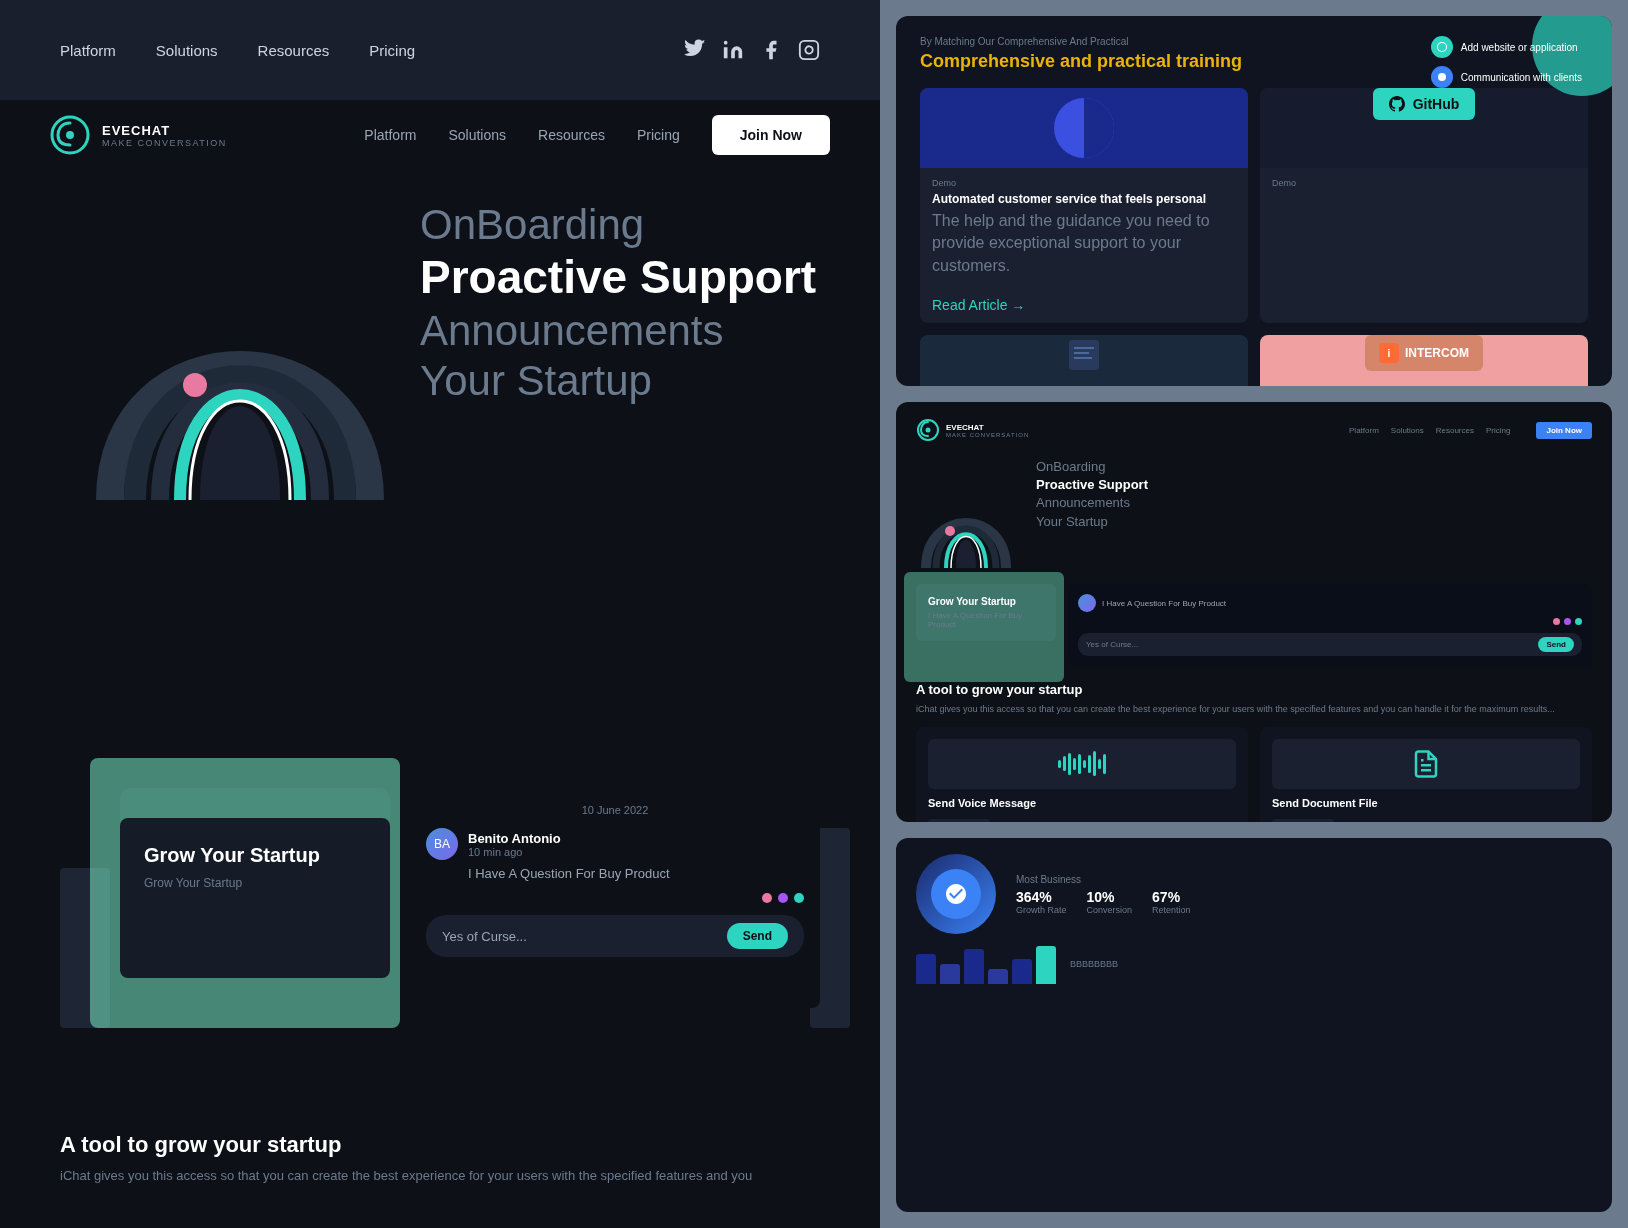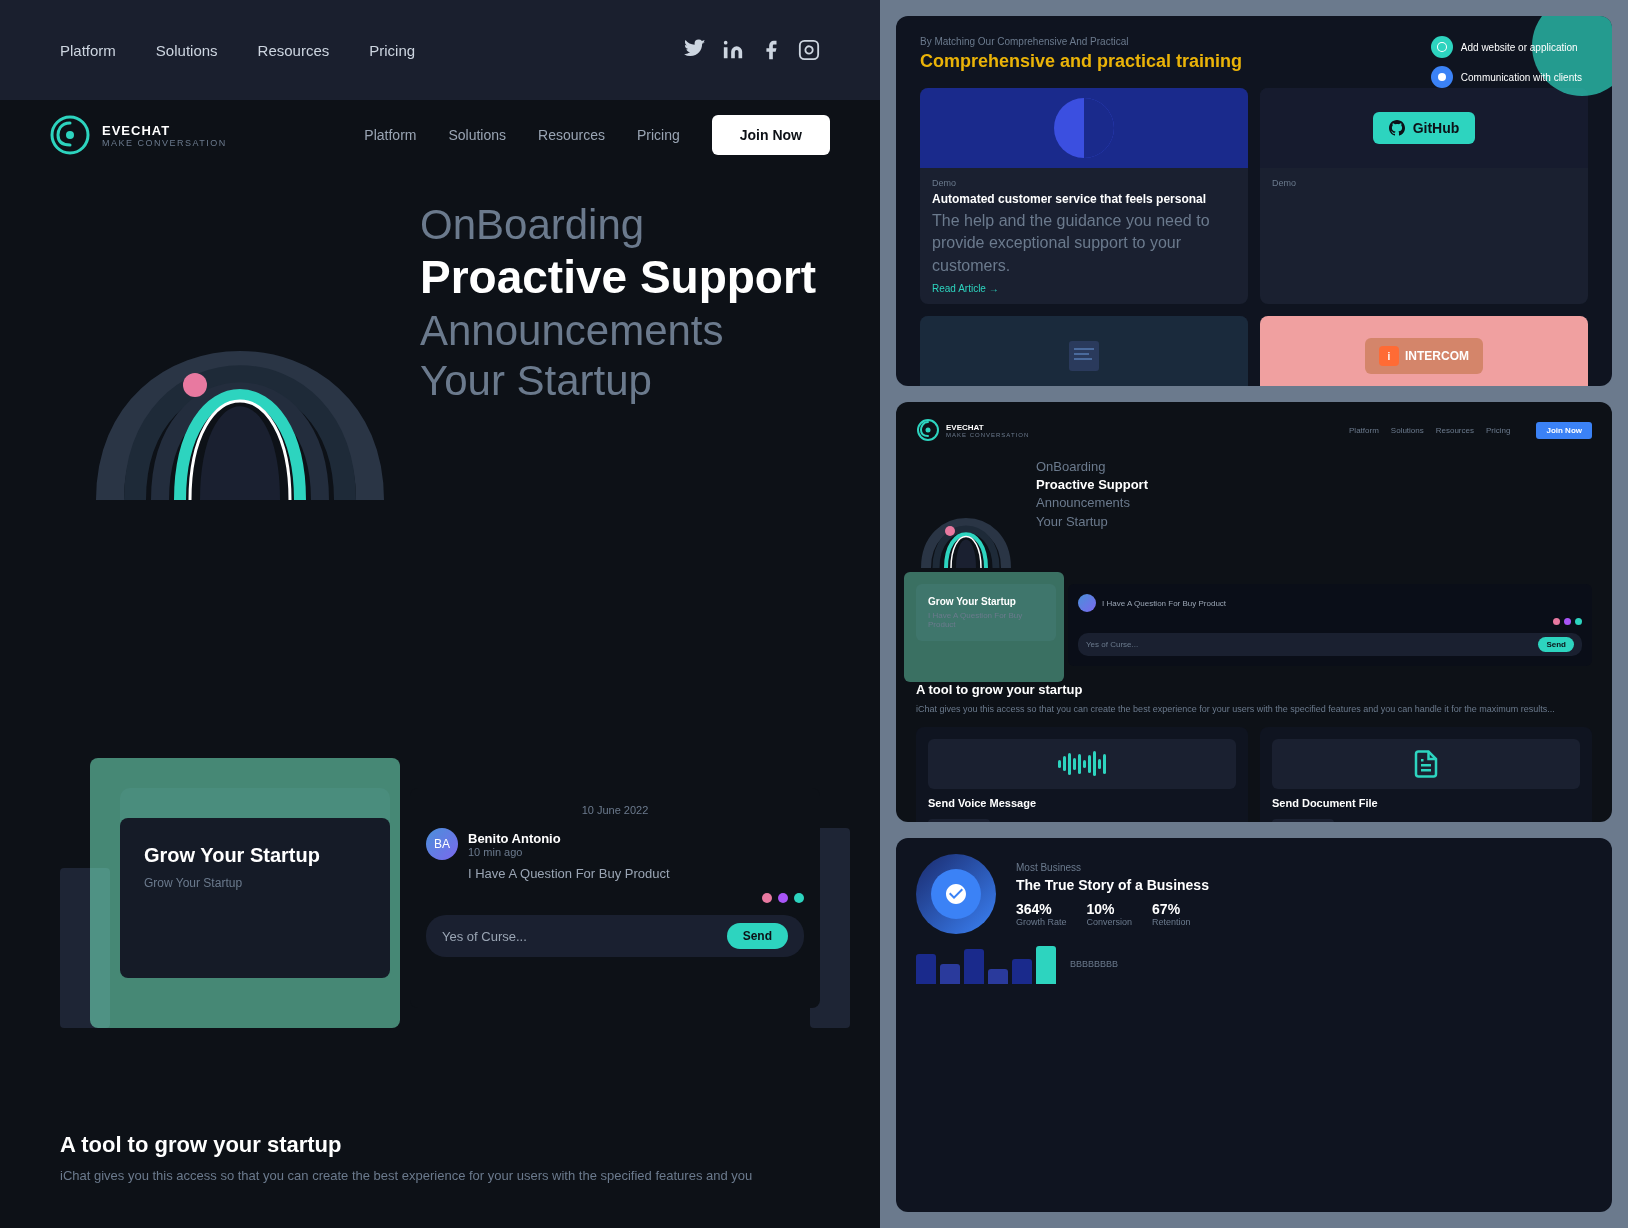--- a/index.html
+++ b/index.html
@@ -373,21 +373,21 @@
       gap: 12px;
     }
     .training-card {
       background: #1a2030;
       border-radius: 8px;
       overflow: hidden;
     }
     .training-card-img {
       height: 80px;
       display: flex;
-      align-items: center;
+      align-items: flex-start;
       justify-content: center;
       font-size: 28px;
     }
     .training-card-body {
       padding: 10px 12px;
     }
     .training-card-label {
       color: #6b7a8d;
       font-size: 9px;
       margin-bottom: 4px;
@@ -398,23 +398,23 @@
       font-weight: 600;
       margin-bottom: 4px;
     }
     .training-card-desc {
       color: #6b7a8d;
       font-size: 16px;
       line-height: 1.4;
     }
     .training-card-link {
       color: #2dd4bf;
-      font-size: 10px;
+      font-size: 14px;
       display: block;
-      margin-top: 6px;
+      margin-top: 20px;
     }
     .teal-circle-deco {
       position: absolute;
       top: -20px;
       right: -20px;
       width: 100px;
       height: 100px;
       background: #2dd4bf;
       border-radius: 50%;
       opacity: 0.7;
@@ -1059,21 +1059,20 @@
         <div class="story-circle-bg">
           <div style="width:50px;height:50px;background:#3b82f6;border-radius:50%;display:flex;align-items:center;justify-content:center;">
             <svg width="24" height="24" viewBox="0 0 24 24" fill="white">
                 <path d="M12 2C6.48 2 2 6.48 2 12s4.48 10 10 10 10-4.48 10-10S17.52 2 12 2zm-2 15l-5-5 1.41-1.41L10 14.17l7.59-7.59L19 8l-9 9z"></path>
               </svg>
           </div>
         </div>
       </div>
       <div class="story-text-col">
         <div class="story-label">Most Business</div>
-        <div class="story-title">The True Story of a Business</div>
         <div class="story-stats">
           <div class="stat-item">
             <span class="stat-value">364%</span>
             <span class="stat-label">Growth Rate</span>
           </div>
           <div class="stat-item">
             <span class="stat-value">10%</span>
             <span class="stat-label">Conversion</span>
           </div>
           <div class="stat-item">

